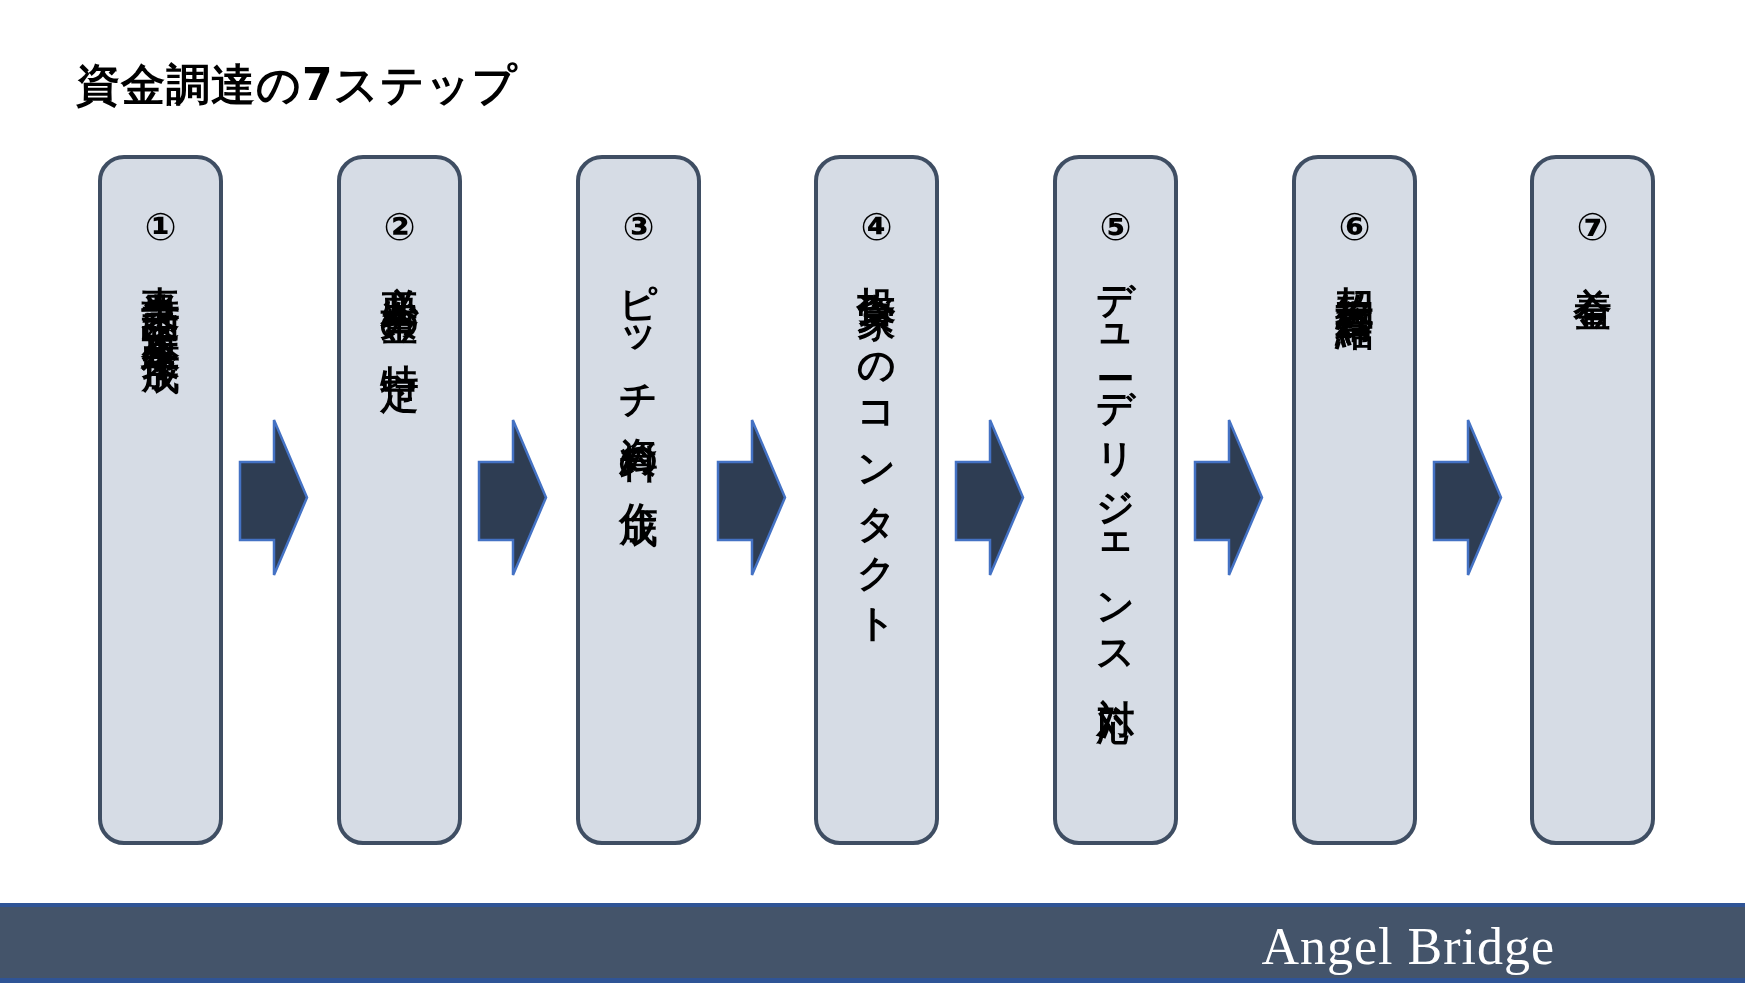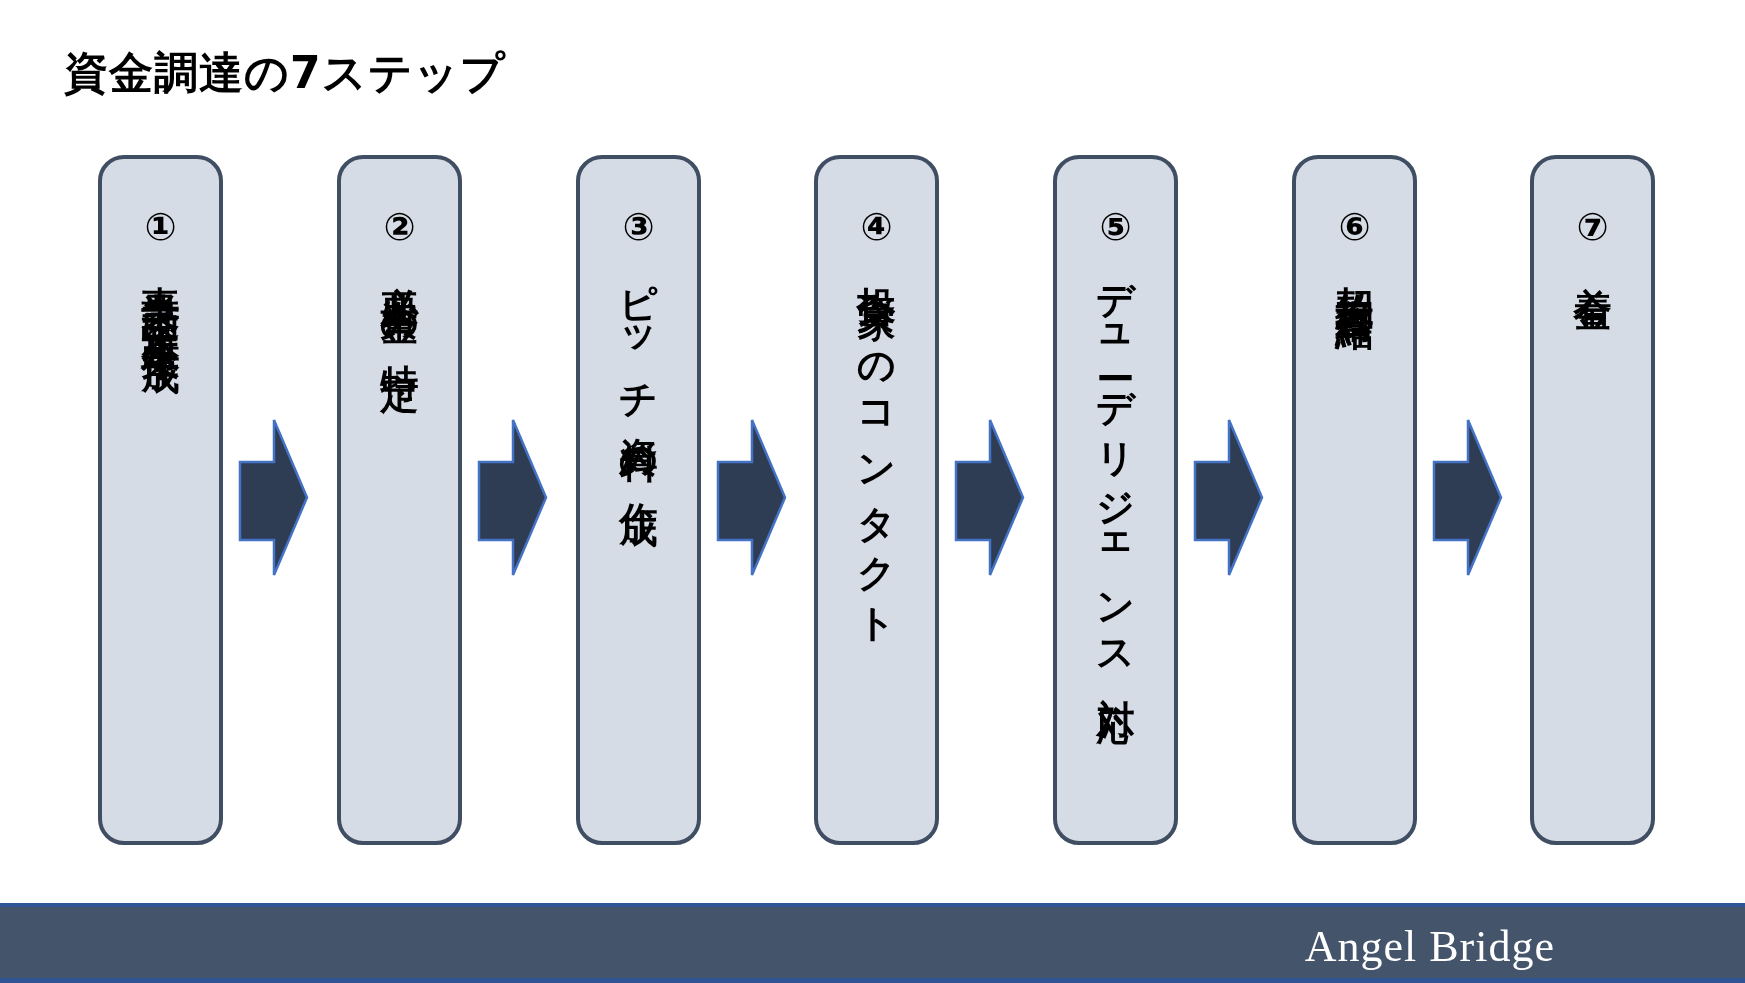--- a/index.html
+++ b/index.html
@@ -12,21 +12,21 @@
     position: relative;
     width: 1745px;
     height: 983px;
     background: #ffffff;
     overflow: hidden;
   }
   .title {
     position: absolute;
     left: 64px;
     top: 44px;
-    margin: 0;
+    margin: 12px;
     font-size: 44px;
     font-weight: bold;
     color: #000000;
     letter-spacing: 1px;
     font-family: "DejaVu Sans", sans-serif;
   }
   .step-box {
     position: absolute;
     top: 155px;
     width: 125px;
@@ -79,21 +79,21 @@
     background: #44546A;
     border-top: 4px solid #2F5496;
     border-bottom: 5px solid #2F5496;
     display: flex;
     align-items: center;
     justify-content: flex-end;
     padding-right: 190px;
   }
   .brand {
     font-family: "Liberation Serif", serif;
-    font-size: 44px;
+    font-size: 52px;
     color: #ffffff;
     padding-top: 8px;
     letter-spacing: 1px;
   }
 </style>
 </head>
 <body>
 
 <div class="slide">
 

